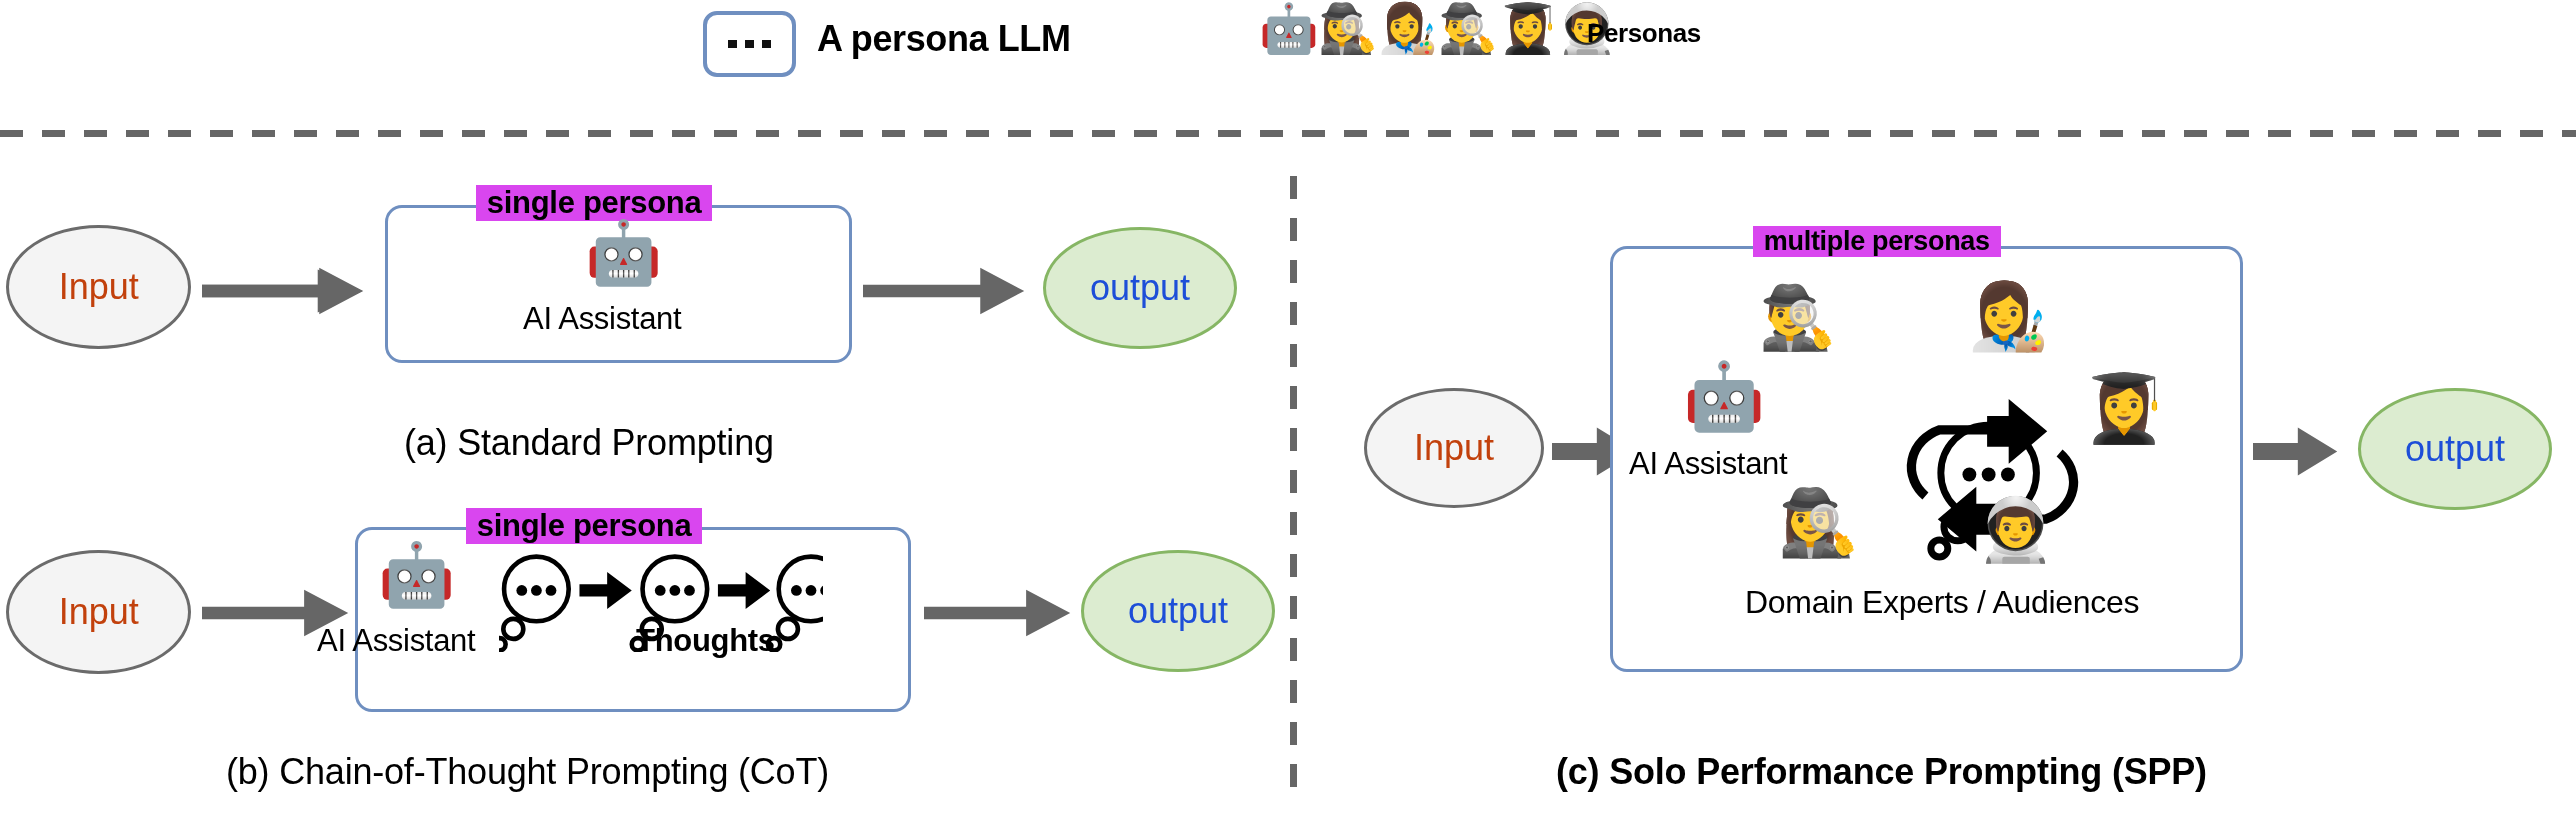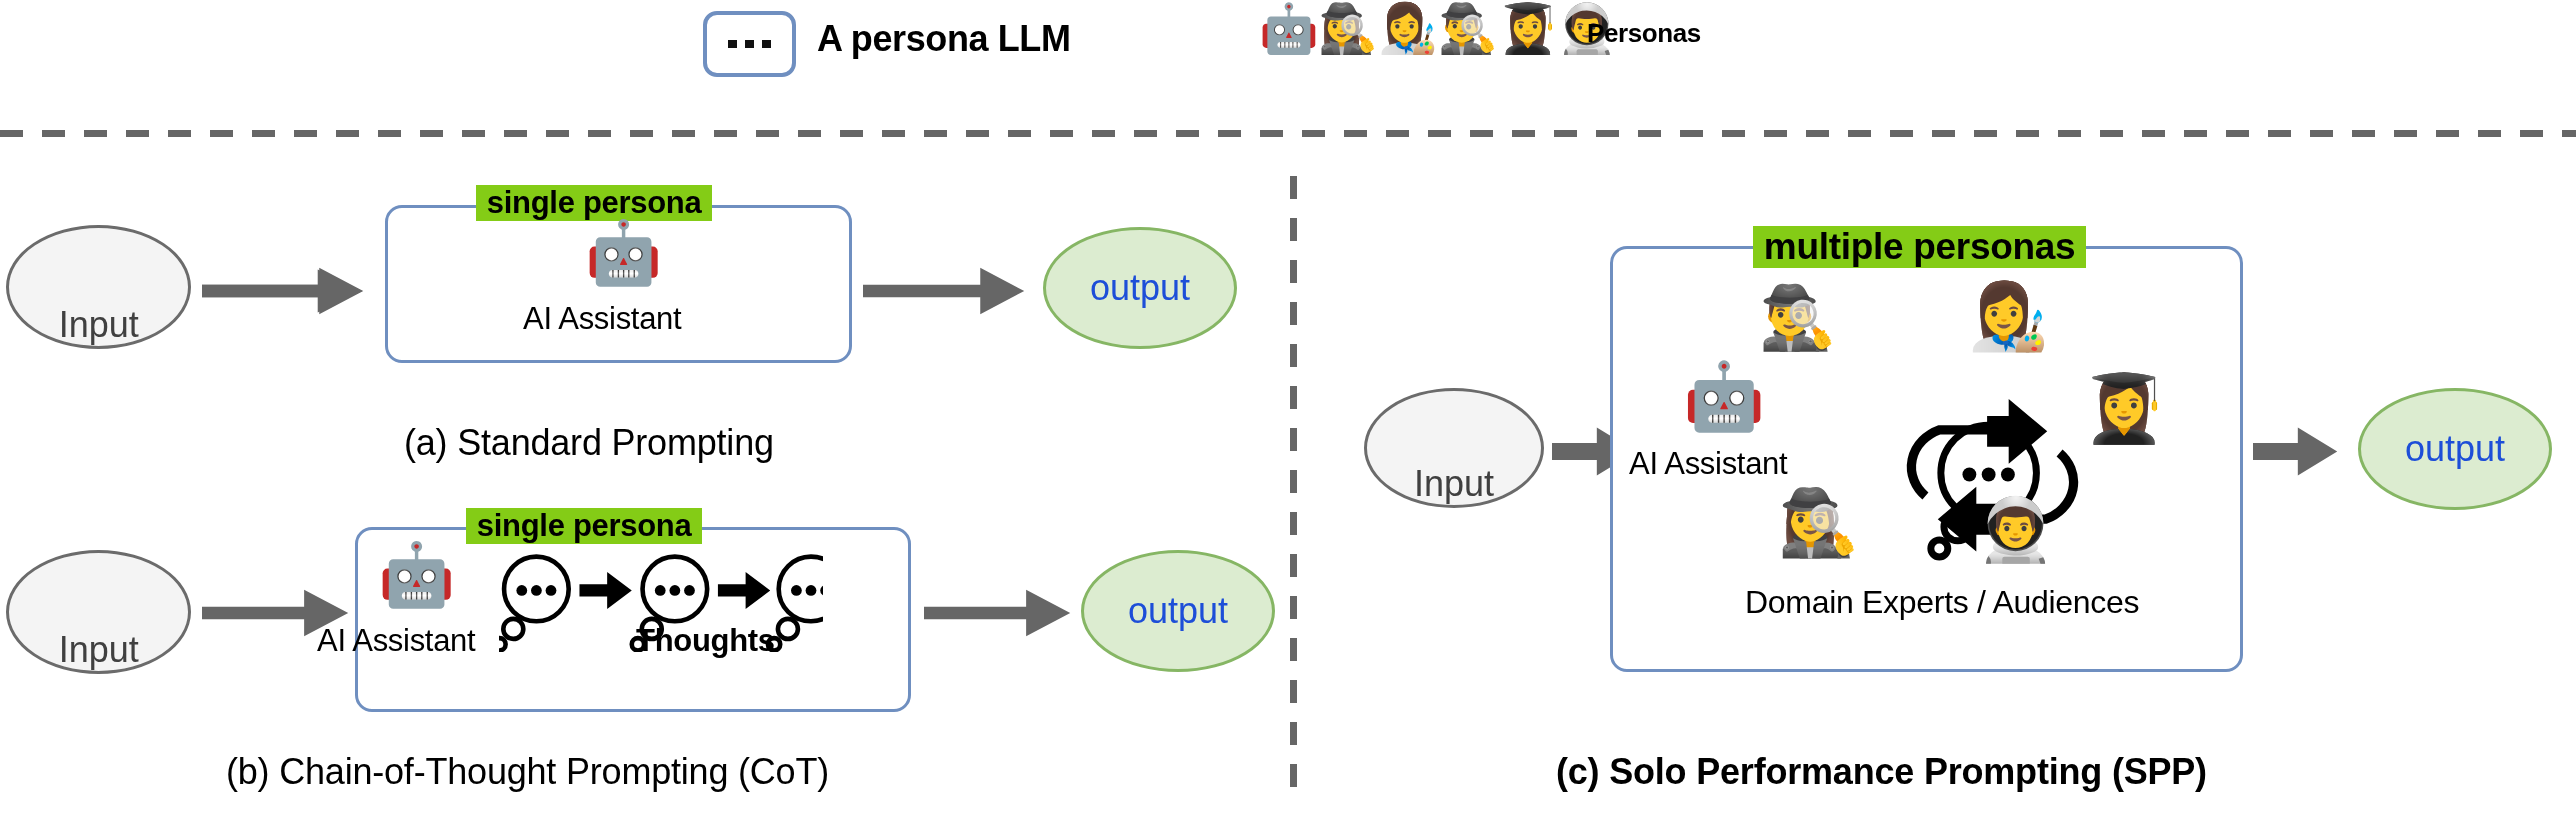--- a/index.html
+++ b/index.html
@@ -66,33 +66,33 @@
     background-repeat: repeat-y;
   }
 
   
   .ellipse {
     display: flex; align-items: center; justify-content: center;
     box-sizing: border-box;
     border-radius: 50%;
     font-size: 36px;
   }
-  .ellipse.input  { background: #f4f4f4; border: 3.9px solid #6b6b6b; color: #404040; align-items: flex-end; }
+  .ellipse.input  { background: #f4f4f4; border: 3.9px solid #6b6b6b; color: #c2410c; }
   .ellipse.output { background: #dcecd0; border: 3.9px solid #86b664; color: #1d4ed8; }
 
   
   .persona-box {
     box-sizing: border-box;
     border: 3.9px solid #6f8fc0;
     border-radius: 17px;
     background: #fff;
   }
   .box-title {
     position: absolute;
-    background: #84cc16;
+    background: #d946ef;
     padding: 0 10.8px;
     font-size: 31px;
     font-weight: bold;
     white-space: nowrap;
     letter-spacing: -0.3px;
   }
 
   
   .garrow { overflow: visible; }
 
@@ -227,21 +227,21 @@
 
 <div class="abs ellipse input" style="left:1364px; top:388px; width:180px; height:120px;">
   <span>Input</span>
 </div>
 
 <svg class="abs garrow" style="left:1552px; top:426px;" width="85" height="51" viewBox="0 0 110 66">
   <path d="M0,22 H58 V2 L109,33 L58,64 V44 H0 Z" fill="#666"></path>
 </svg>
 
 <div class="abs persona-box" style="left:1610px; top:246px; width:633px; height:426px;"></div>
-<div class="box-title" style="left:1753px; top:226px; font-size:37px;">multiple personas</div>
+<div class="box-title" style="left:1753px; top:226px; font-size:27px;">multiple personas</div>
 
 <div class="abs emoji" style="left:1759px; top:287px; font-size:62px;">🕵️‍♂️</div>
 <div class="abs emoji" style="left:1968px; top:284px; font-size:65px;">👩‍🎨</div>
 
 <div class="abs emoji" style="left:1683px; top:363px; font-size:66px;">🤖</div>
 <div class="abs subcap" style="left:1629px; top:446px;">AI Assistant</div>
 
 <svg class="abs" style="left:1896px; top:382px;" width="193" height="185" viewBox="0 0 250 240">
 
   <g fill="none" stroke="#000" stroke-width="12" stroke-linecap="butt">

